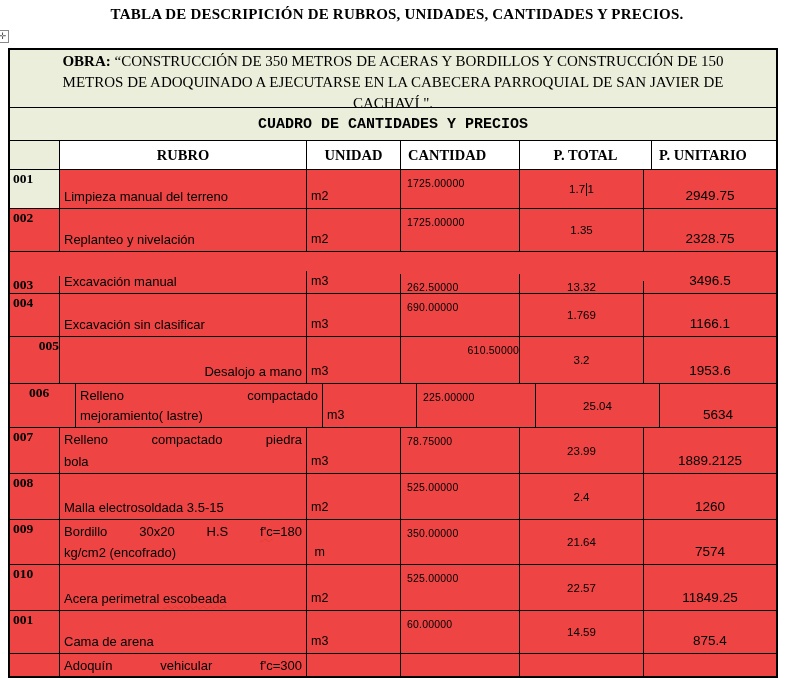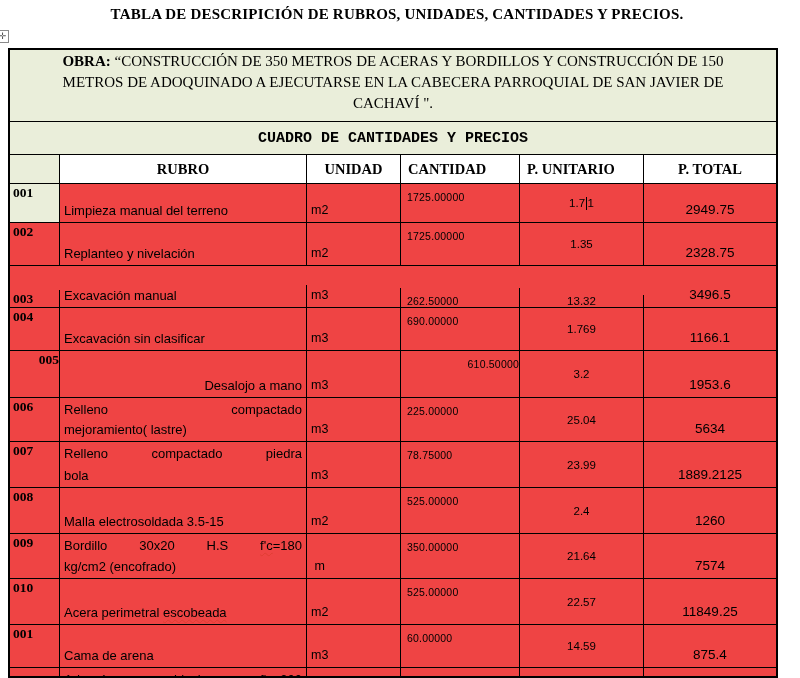--- a/index.html
+++ b/index.html
@@ -23,21 +23,21 @@
   }
 
   .doc-table {
     position:absolute; left:8px; top:48px; width:770px; height:630px;
     border:2px solid #000; background:#fff; overflow:hidden;
   }
 
   .shaded { background:#eaeeda; }
 
   .obra-row {
-    height:72px; border-bottom:1.5px solid #000;
+    height:58px; border-bottom:1.5px solid #000;
     font-family:"Liberation Serif", serif; font-size:15px; line-height:21px;
     text-align:center; padding:1px 34px 0 34px;
   }
   .obra-row b { font-weight:bold; }
 
   .cuadro-row {
     height:33px; border-bottom:1.5px solid #000;
     font-family:Liberation Mono, monospace; font-weight:bold; font-size:15px;
     display:flex; align-items:center; justify-content:center;
   }
@@ -113,22 +113,22 @@
 
   <div class="cuadro-row shaded" style="background: rgb(234, 238, 218);">
     <span>CUADRO DE CANTIDADES Y PRECIOS</span>
   </div>
 
   <div class="hdr-row">
     <div class="hdr-cell w-num shaded" style="background: rgb(234, 238, 218);"></div>
     <div class="hdr-cell w-desc h-center">RUBRO</div>
     <div class="hdr-cell w-unit h-center">UNIDAD</div>
     <div class="hdr-cell w-cant h-left">CANTIDAD</div>
+    <div class="hdr-cell w-ptot h-center">P. TOTAL</div>
     <div class="hdr-cell w-punit h-left">P. UNITARIO</div>
-    <div class="hdr-cell w-ptot h-center">P. TOTAL</div>
   </div>
 
   <div id="rows">
       <div class="row" style="height: 39px;">
     <div class="cell w-num c-num shaded" style="background: rgb(234, 238, 218);">001</div>
     <div class="cell w-desc c-desc">
           <div class="desc-line"><span>Limpieza manual del terreno</span></div>
         </div>
     <div class="cell w-unit c-unit">m2</div>
     <div class="cell w-cant c-cant">1725.00000</div>
@@ -180,21 +180,21 @@
     <div class="cell w-desc c-desc">
           <div class="desc-line"><span>Desalojo a mano</span></div>
         </div>
     <div class="cell w-unit c-unit">m3</div>
     <div class="cell w-cant c-cant">610.50000</div>
     <div class="cell w-punit c-punit">
           <span>3.2</span>
         </div>
     <div class="cell w-ptot c-ptot">1953.6</div>
   </div>
-      <div class="row" style="height: 44px;">
+      <div class="row" style="height: 44px; padding-left: 16px;">
     <div class="cell w-num c-num">006</div>
     <div class="cell w-desc c-desc two-line">
           <div class="desc-line just"><span>Relleno compactado</span></div>
           <div class="desc-line"><span>mejoramiento( lastre)</span></div>
         </div>
     <div class="cell w-unit c-unit">m3</div>
     <div class="cell w-cant c-cant">225.00000</div>
     <div class="cell w-punit c-punit">
           <span>25.04</span>
         </div>

